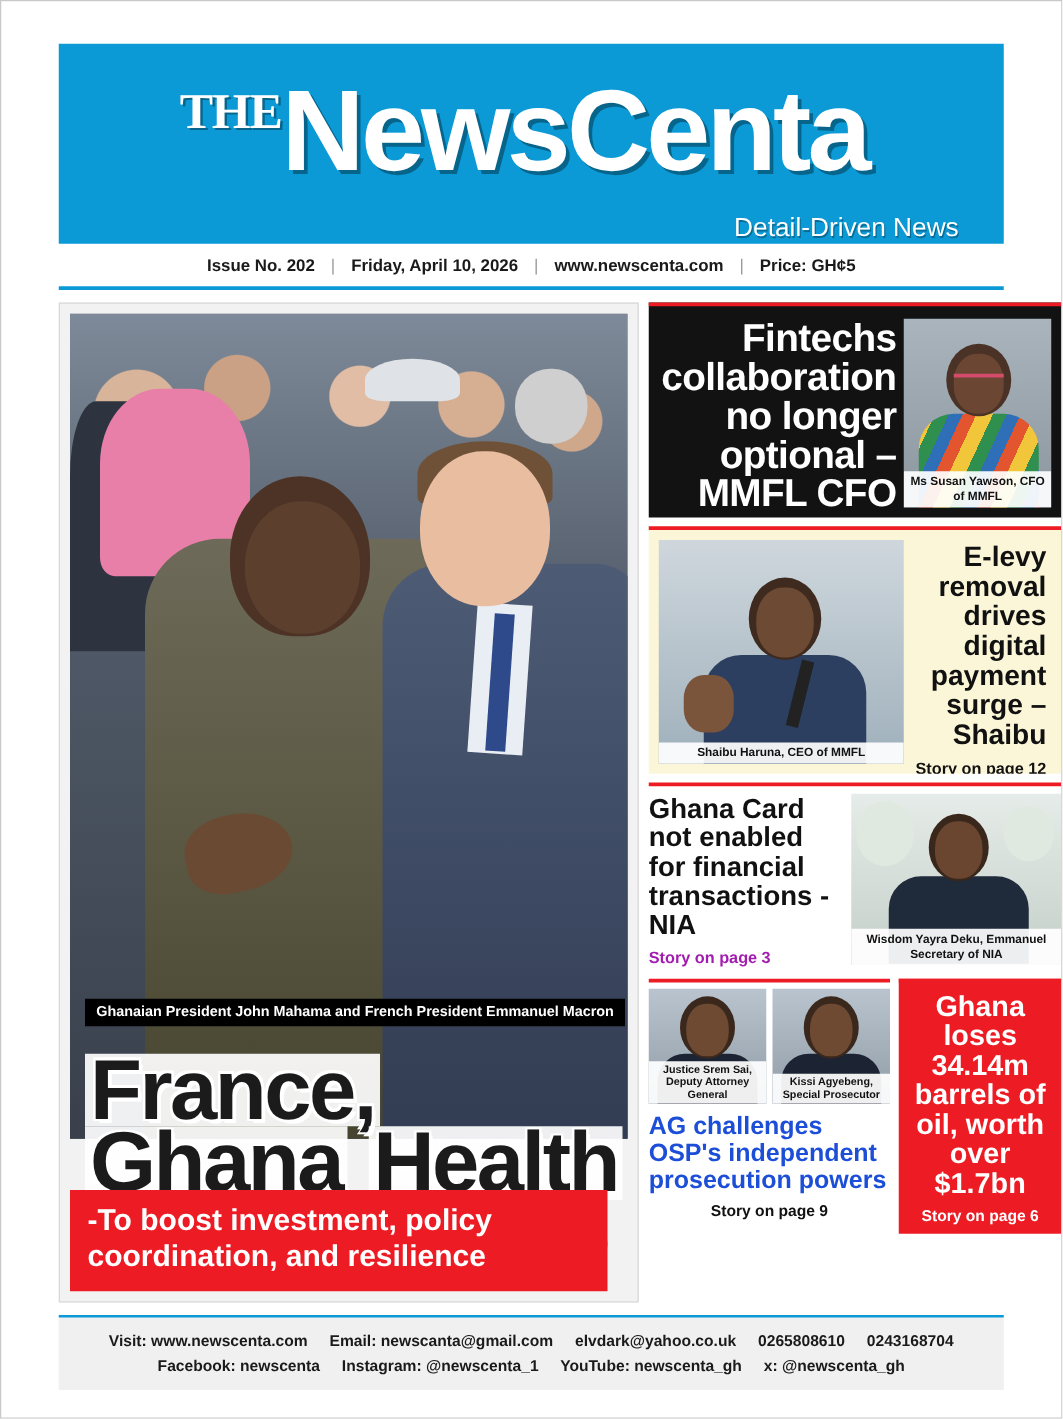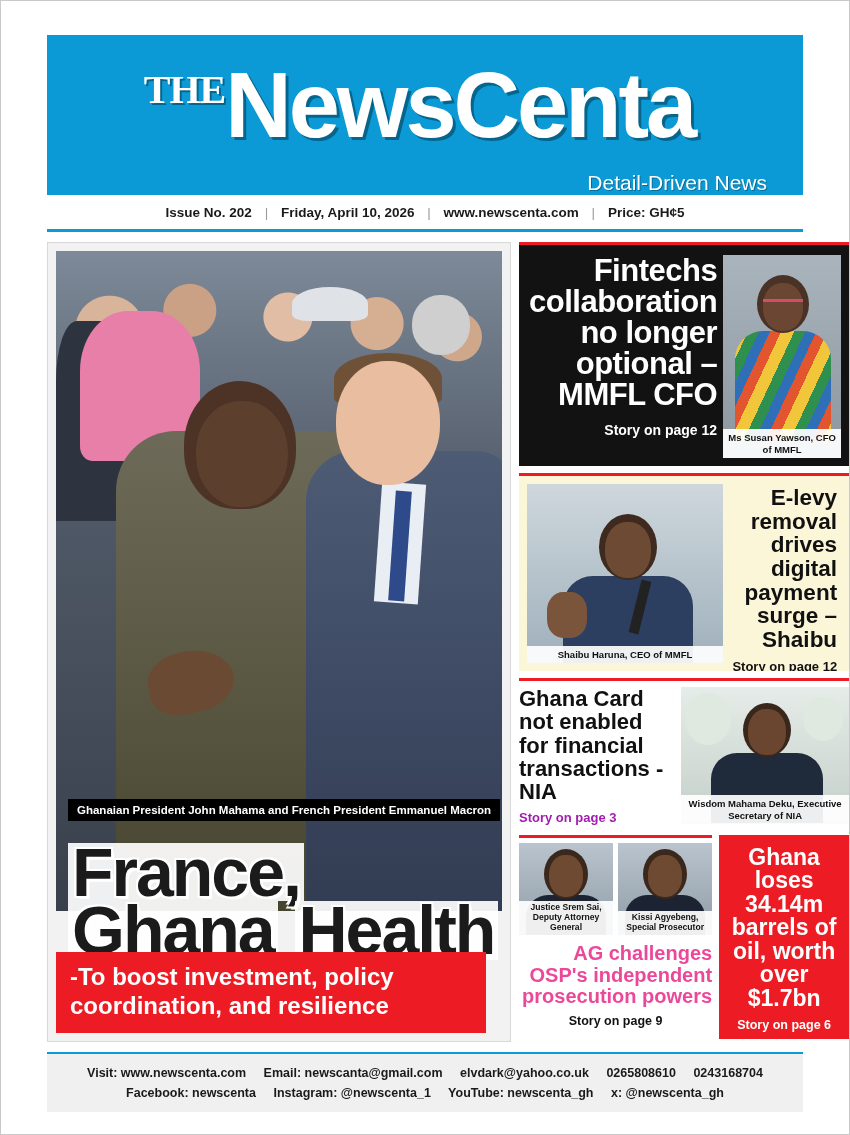--- a/index.html
+++ b/index.html
@@ -214,21 +214,21 @@
     font-size: 24px;
     font-weight: bold;
     line-height: 1.18;
     padding: 11px 14px 13px 14px;
     z-index: 9;
   }
   
   .blk { position: relative; overflow: hidden; }
   .blk-fintech {
     background: #121212;
-    height: 224px;
+    height: 172px;
     display: flex;
     padding: 10px 8px 8px 10px;
     border-top: 3px solid #ed1c24;
   }
   .fintech-text { flex: 1; color: #ffffff; padding-right: 6px; }
   .fintech-head {
     font-size: 31px; font-weight: bold; line-height: 1.0; letter-spacing: -0.5px;
     text-align: right;
   }
   .fintech-story { font-size: 14px; font-weight: bold; margin-top: 12px; text-align: right; }
@@ -300,21 +300,21 @@
   .ag-photo { flex: 1; position: relative; height: 92px; overflow: hidden; background: linear-gradient(180deg,#b9c4ce 0%, #8f9ba6 100%); }
   .a-head { position: absolute; left: 50%; margin-left: -22px; top: 6px; width: 44px; height: 50px; background: #3b281d; border-radius: 50%; }
   .a-face { position: absolute; left: 50%; margin-left: -17px; top: 12px; width: 34px; height: 42px; background: #6e4a33; border-radius: 46%; }
   .a-body { position: absolute; left: 50%; margin-left: -40px; top: 52px; width: 80px; height: 56px; background: #1c2433; border-radius: 22px 22px 0 0; }
   .ag-cap {
     position: absolute; left: 0; right: 0; bottom: 0;
     background: rgba(255,255,255,0.93); color: #111;
     font-size: 8.6px; font-weight: bold; text-align: center;
     padding: 2px 1px; line-height: 1.15;
   }
-  .ag-head { font-size: 20px; font-weight: bold; line-height: 1.08; text-align: right; margin-top: 8px; color: #ec4899; }
+  .ag-head { font-size: 20px; font-weight: bold; line-height: 1.08; text-align: left; margin-top: 8px; color: #1d4ed8; }
   .ag-story { font-size: 12.5px; font-weight: bold; text-align: center; margin-top: 6px; color: #111; }
   .oil-block {
     width: 130px; flex: none;
     background: #ed1c24;
     color: #ffffff;
     border-top: 3px solid #ed1c24;
     padding: 8px 6px;
     text-align: center;
   }
   .oil-head { font-size: 23px; font-weight: bold; line-height: 1.02; }
@@ -428,21 +428,21 @@
         <div class="gc-text">
           <div class="gc-head">Ghana Card not enabled for financial transactions - NIA</div>
           <div class="gc-story">Story on page 3</div>
         </div>
         <div class="gc-photo">
           <div class="d-leaf1"></div>
           <div class="d-leaf2"></div>
           <div class="d-body"></div>
           <div class="d-head"></div>
           <div class="d-face"></div>
-          <div class="photo-cap-small">Wisdom Mahama Deku, Executive Secretary of NIA</div>
+          <div class="photo-cap-small">Wisdom Yayra Deku, Emmanuel Secretary of NIA</div>
         </div>
       </div>
 
       <div class="row-bottom">
 
         <div class="ag-block">
           <div class="ag-photos">
             <div class="ag-photo">
               <div class="a-body"></div>
               <div class="a-head"></div>

